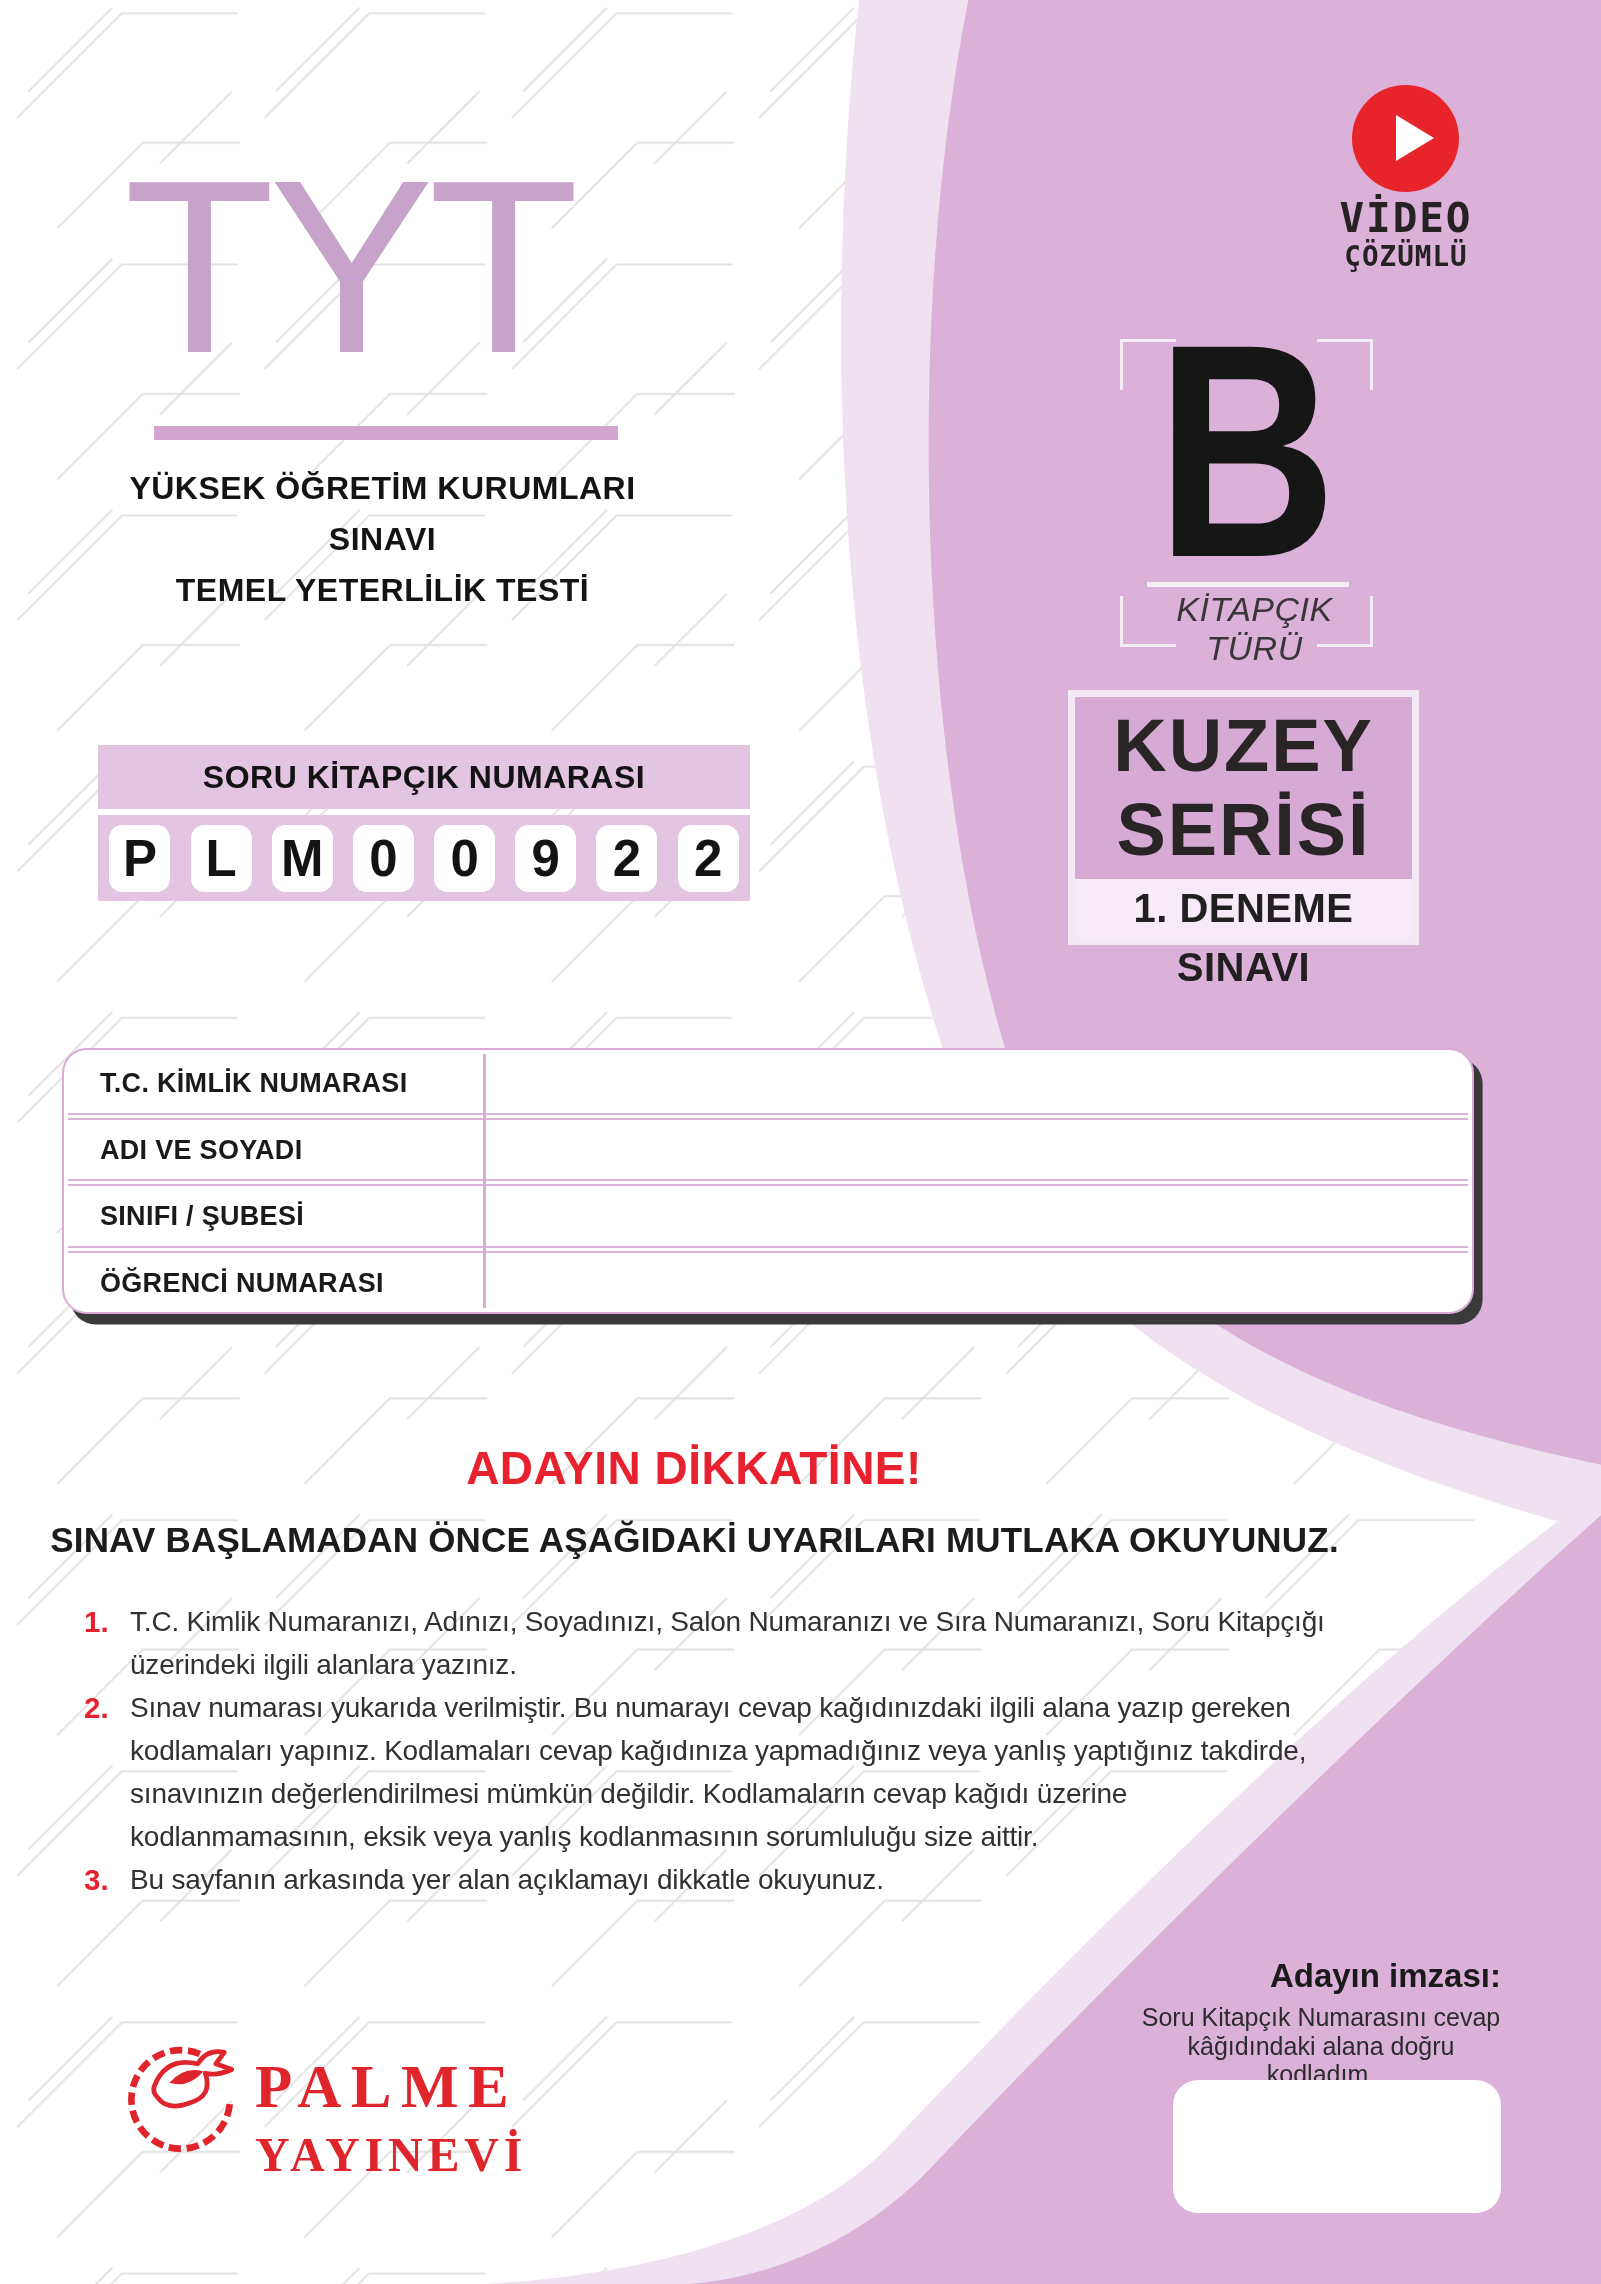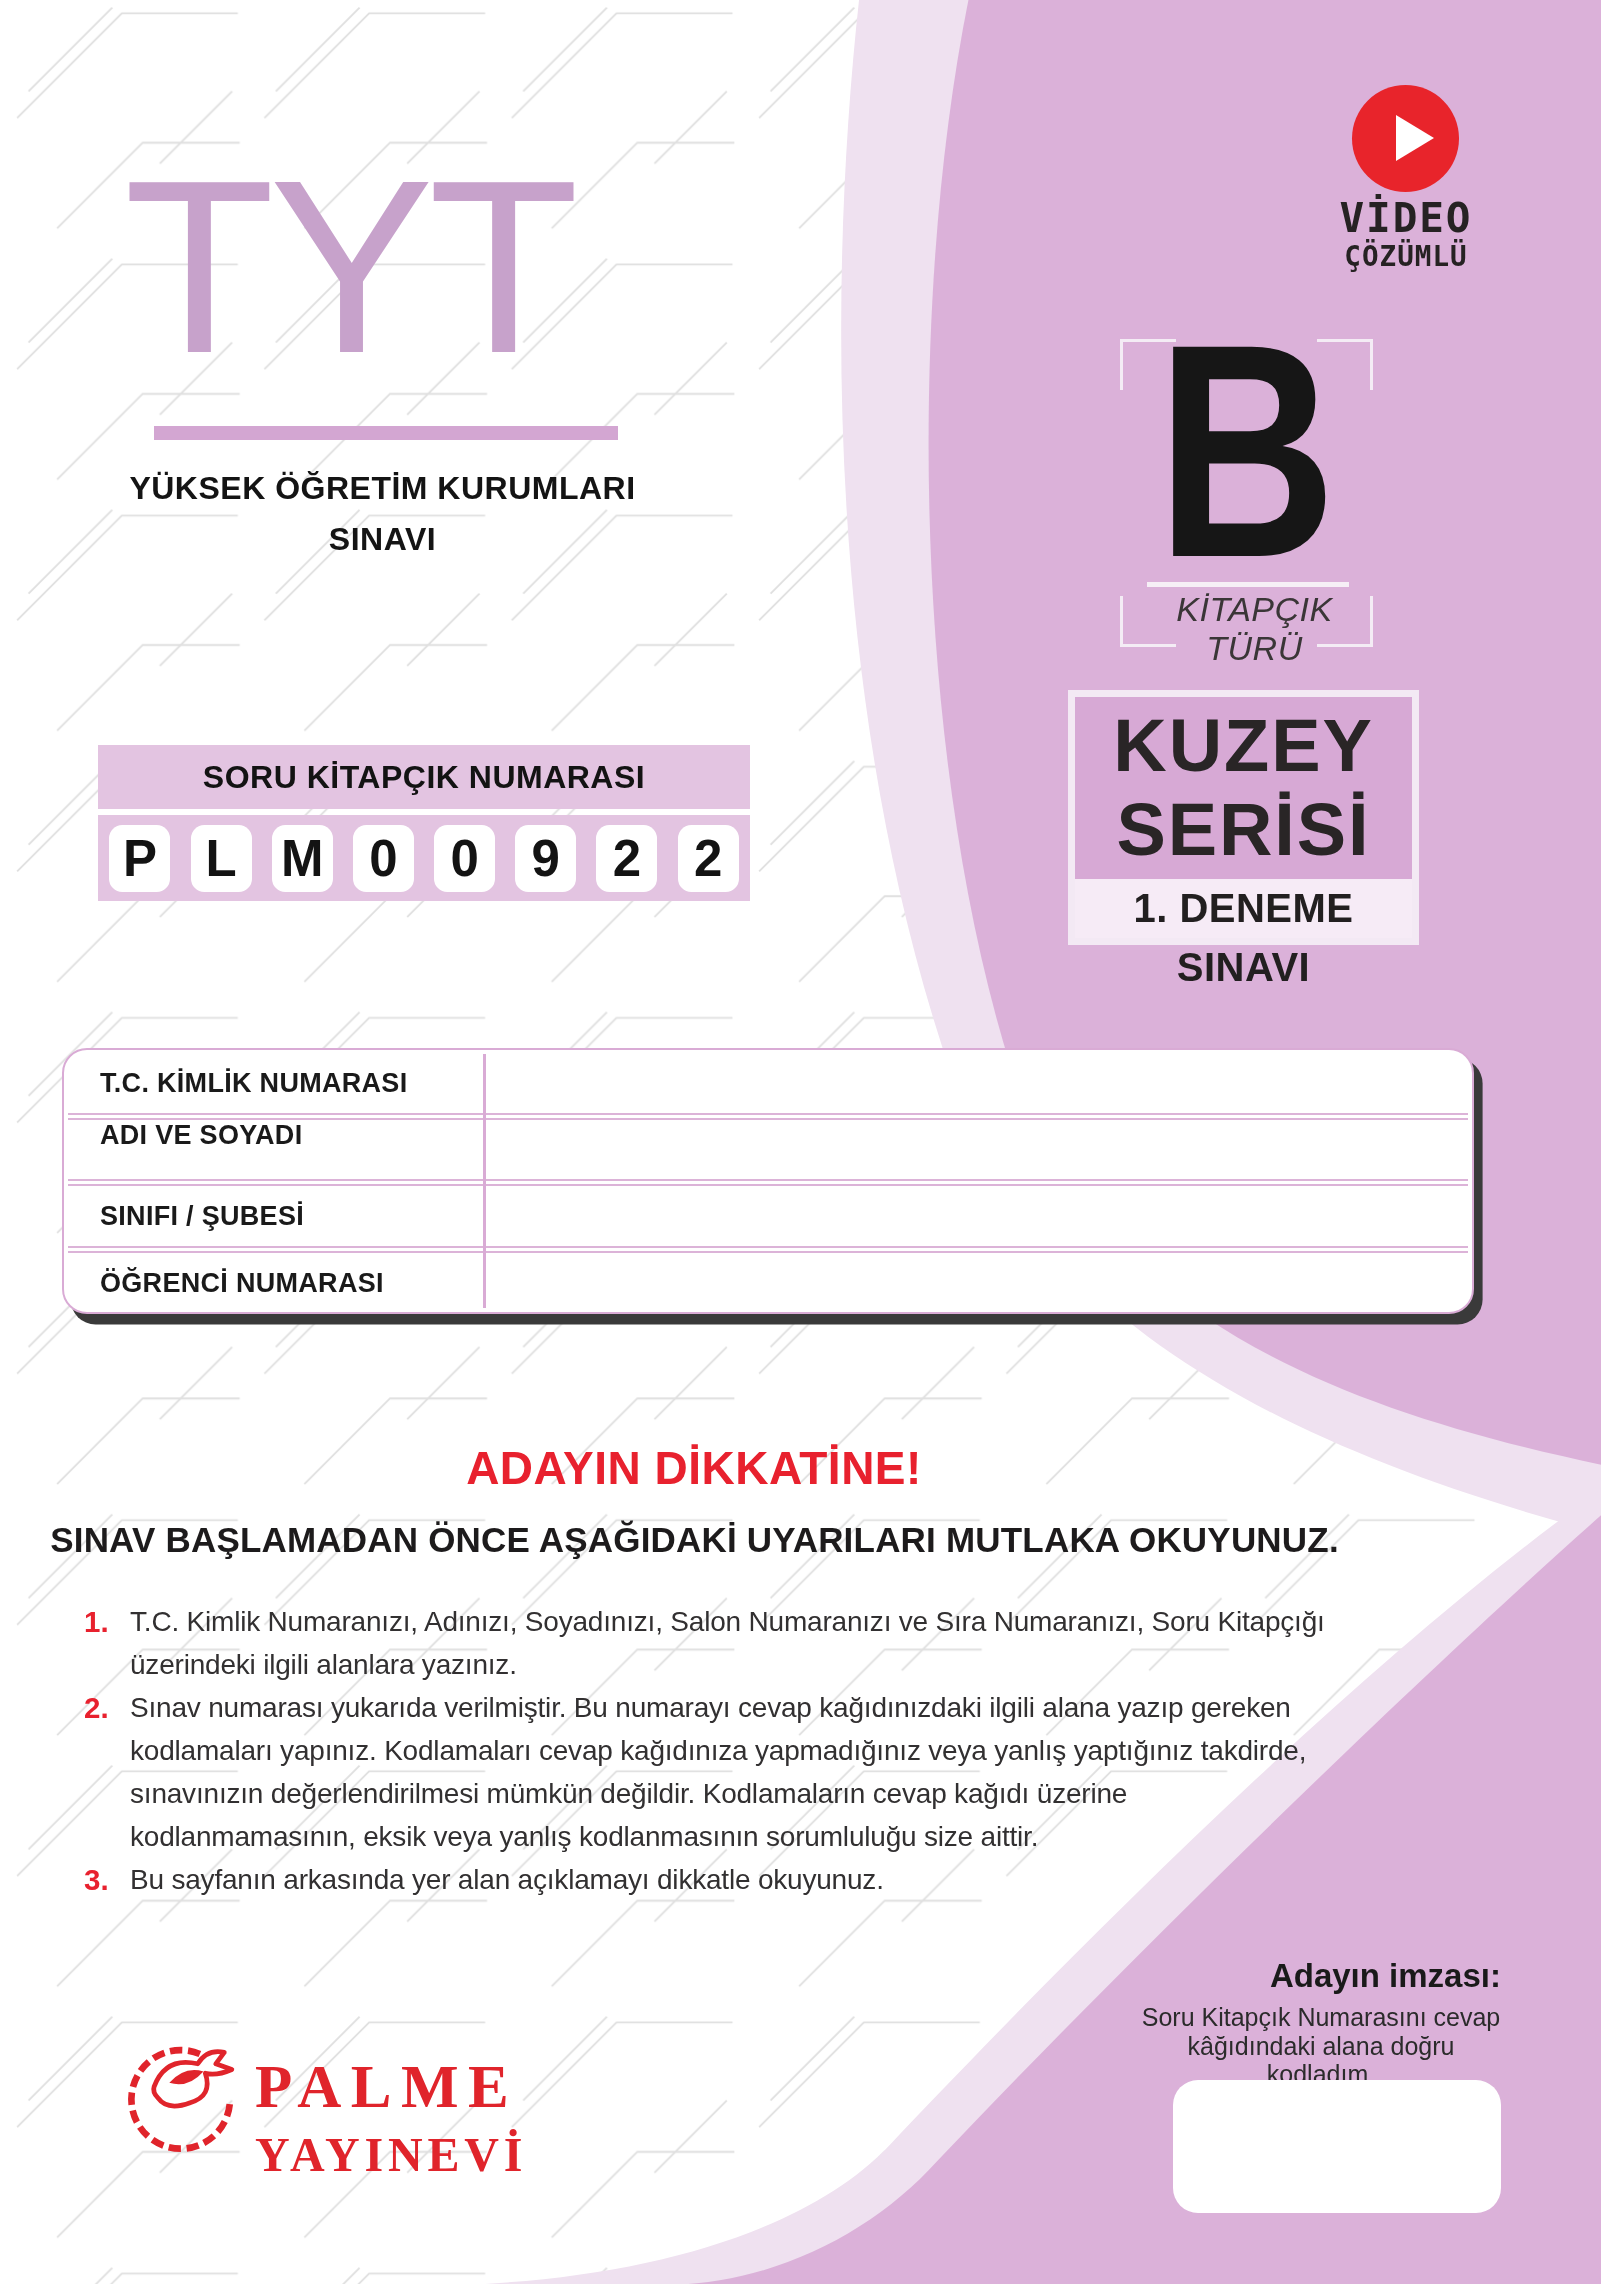--- a/index.html
+++ b/index.html
@@ -164,20 +164,21 @@
     <path d="M1684 1565 C1420 1755 1120 2060 935 2255 C850 2345 680 2395 484 2402 L1684 2402 Z" fill="#efe1f0"></path>
     <path d="M1684 1592 C1500 1755 1200 2045 985 2272 C920 2344 820 2398 708 2402 L1684 2402 Z" fill="#dbb1d9"></path>
   </svg>
 
   <div class="content">
 
     <div class="abs tyt-logo">TYT</div>
     <div class="abs tyt-underline"></div>
     <div class="abs exam-titles">
       <div class="t1">YÜKSEK ÖĞRETİM KURUMLARI SINAVI</div>
+      <div class="t2">TEMEL YETERLİLİK TESTİ</div>
     </div>
 
     <div class="abs play-icon"></div>
     <div class="abs video-word1">VİDEO</div>
     <div class="abs video-word2">ÇÖZÜMLÜ</div>
 
     <div class="abs booklet-frame">
       <span class="corner tl"></span>
       <span class="corner tr"></span>
       <span class="corner bl"></span>
@@ -205,21 +206,21 @@
       <div class="code-cell">9</div>
       <div class="code-cell">2</div>
       <div class="code-cell">2</div>
     </div>
 
     <div class="abs form-table">
       <div class="form-row" style="top:0;">
         <span class="form-label">T.C. KİMLİK NUMARASI</span>
         <span class="form-value"></span>
       </div>
-      <div class="form-row" style="top:52px;padding-left:44px;">
+      <div class="form-row" style="top:67px;padding-left:44px;">
         <span class="form-label">ADI VE SOYADI</span>
         <span class="form-value"></span>
       </div>
       <div class="form-row" style="top:133px;text-decoration:underline;">
         <span class="form-label">SINIFI / ŞUBESİ</span>
         <span class="form-value"></span>
       </div>
       <div class="form-row" style="top:200px;">
         <span class="form-label">ÖĞRENCİ NUMARASI</span>
         <span class="form-value"></span>

